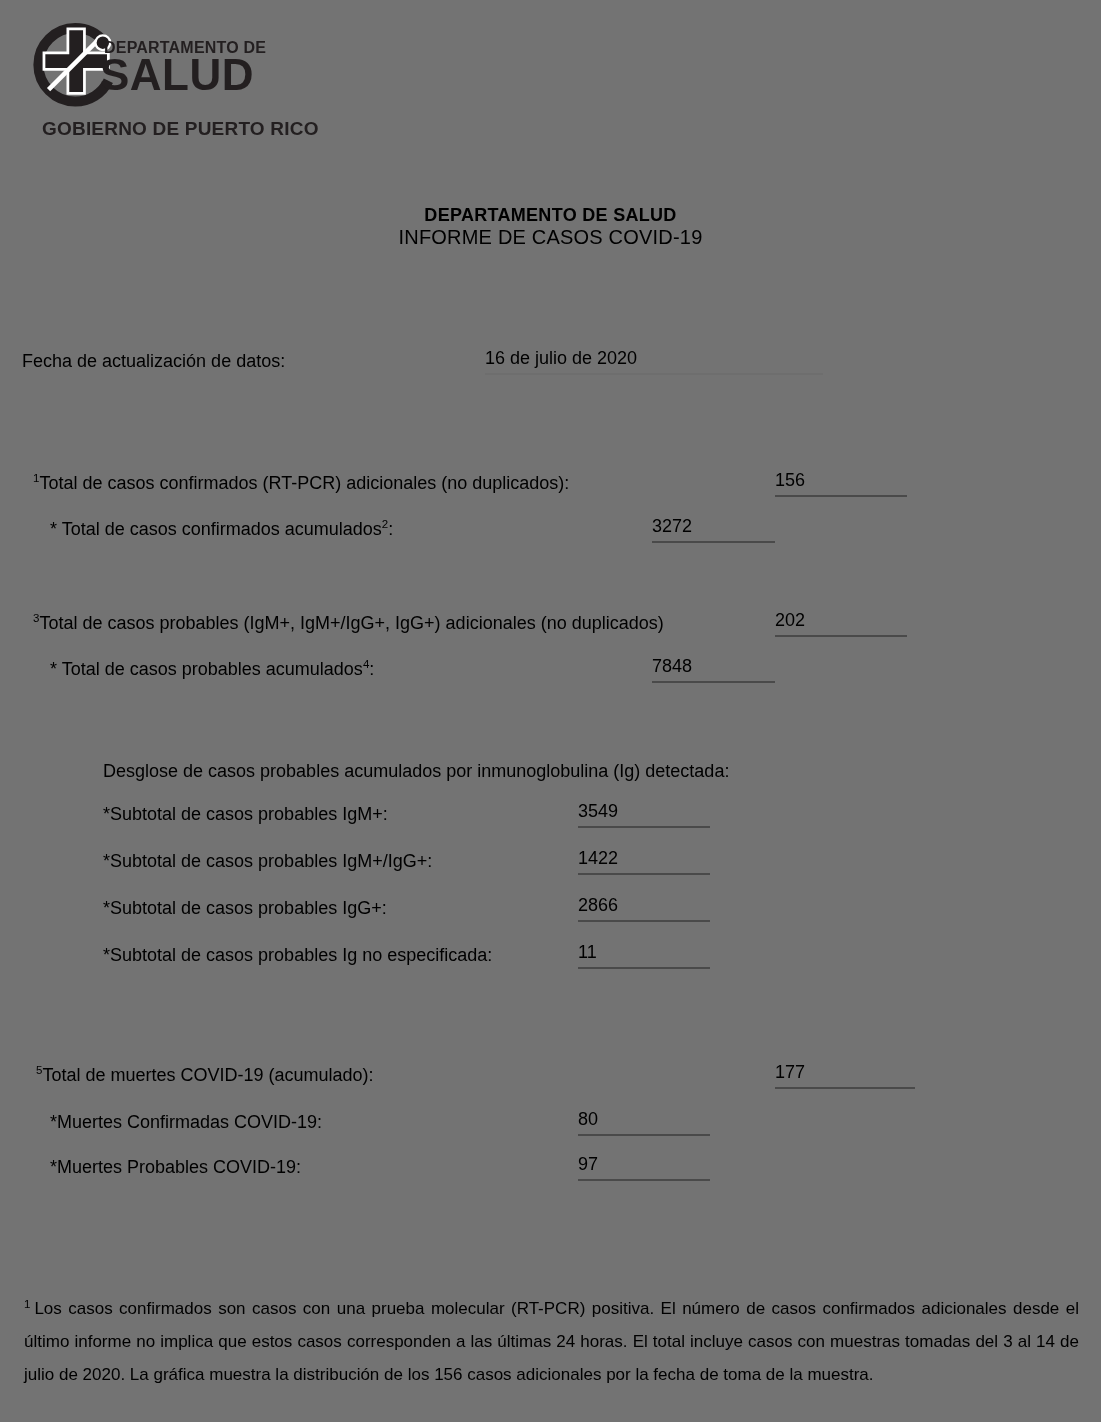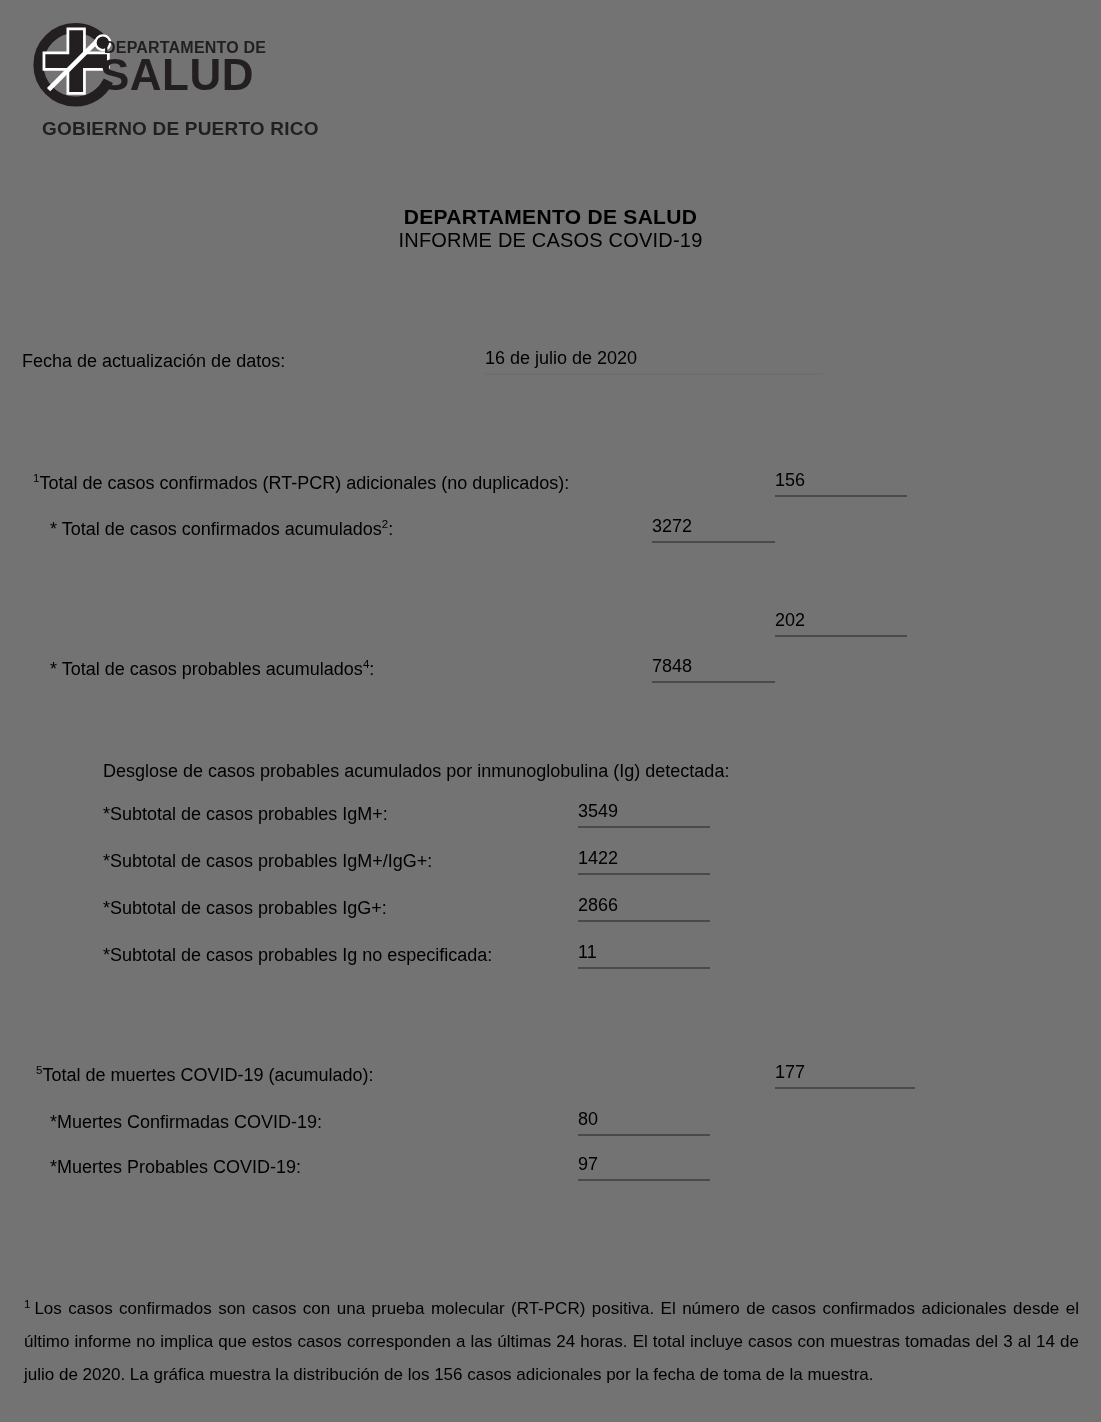--- a/index.html
+++ b/index.html
@@ -24,21 +24,21 @@
     position: absolute; left: 70px; top: 41px;
     font-size: 44px; font-weight: bold; letter-spacing: 0.5px; line-height: 1; white-space: nowrap;
   }
   .logo-gob {
     position: absolute; left: 12px; top: 106px;
     font-size: 19px; font-weight: bold; letter-spacing: 0.2px; white-space: nowrap;
   }
 
   
   .title-block { position: absolute; left: 0; top: 205px; width: 100%; text-align: center; }
-  .title-block h1 { font-size: 21px; font-weight: bold; letter-spacing: 0.3px; }
+  .title-block h1 { font-size: 18px; font-weight: bold; letter-spacing: 0.3px; }
   .title-block h2 { font-size: 20px; font-weight: normal; margin-top: 0; letter-spacing: 0.2px; }
 
   
   .lbl {
     position: absolute;
     font-size: 18px; line-height: 24px;
     white-space: nowrap;
   }
   .val {
     position: absolute;
@@ -87,20 +87,21 @@
 
   <div class="lbl" style="left:22px; top:349px">Fecha de actualización de datos:</div>
   <div class="val gray-line" style="left:485px; top:346px; width:338px">16 de julio de 2020</div>
 
   <div class="lbl" style="left:33px; top:471px"><sup>1</sup><span>Total de casos confirmados (RT-PCR) adicionales (no duplicados):</span></div>
   <div class="val bold" style="left:775px; top:468px; width:132px">156</div>
 
   <div class="lbl" style="left:50px; top:517px"><span>* Total de casos confirmados acumulados</span><sup>2</sup><span>:</span></div>
   <div class="val" style="left:652px; top:514px; width:123px">3272</div>
 
+  <div class="lbl" style="left:33px; top:611px"><sup>3</sup><span>Total de casos probables (IgM+, IgM+/IgG+, IgG+) adicionales (no duplicados)</span></div>
   <div class="val bold" style="left:775px; top:608px; width:132px">202</div>
 
   <div class="lbl" style="left:50px; top:657px"><span>* Total de casos probables acumulados</span><sup>4</sup><span>:</span></div>
   <div class="val" style="left:652px; top:654px; width:123px">7848</div>
 
   <div class="lbl" style="left:103px; top:802px">*Subtotal de casos probables IgM+:</div>
 
   <div class="lbl" style="left:103px; top:759px">Desglose de casos probables acumulados por inmunoglobulina (Ig) detectada:</div>
   <div class="val" style="left:578px; top:799px; width:132px">3549</div>
 

